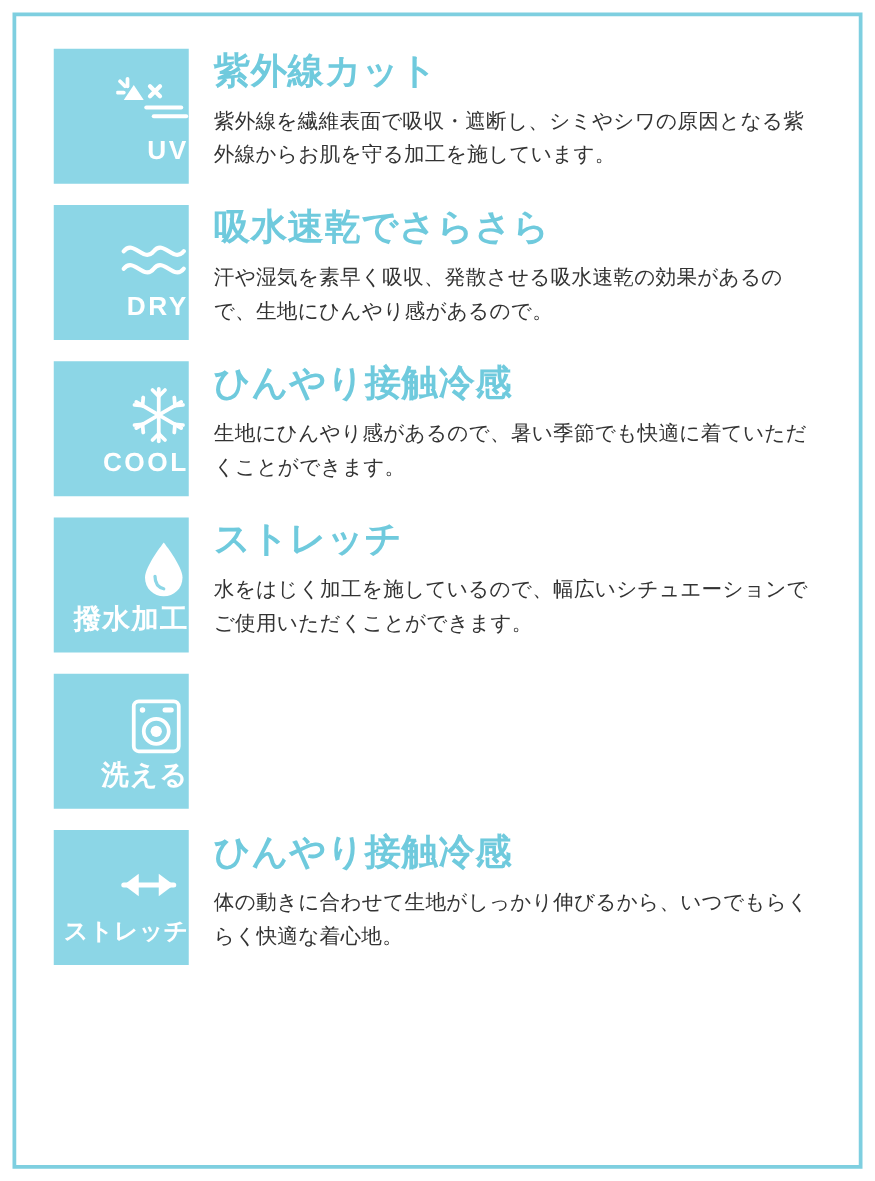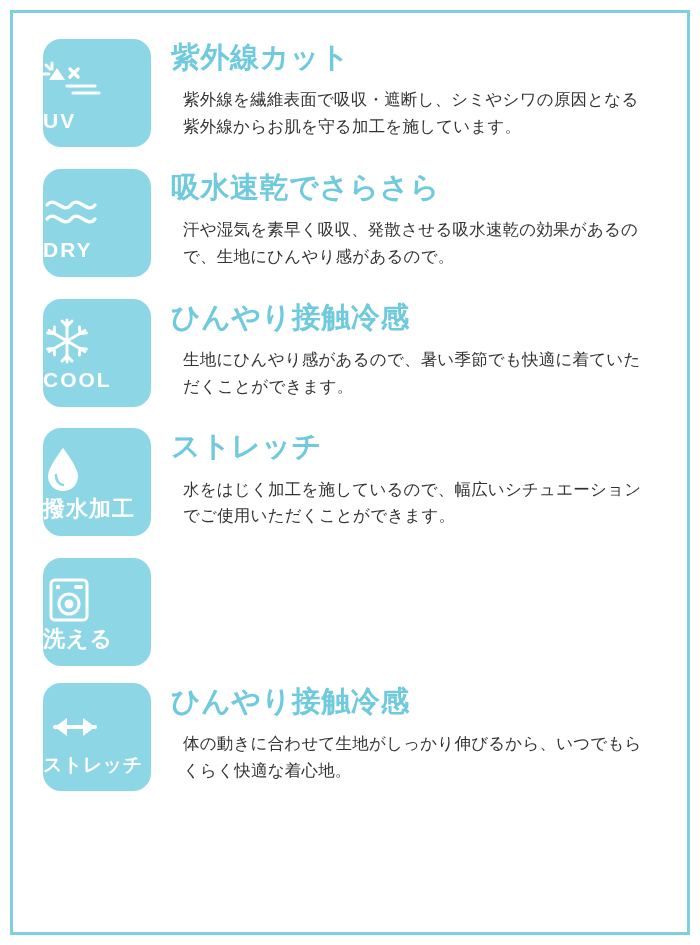--- a/index.html
+++ b/index.html
@@ -36,26 +36,26 @@
   .feature {
     display: flex;
     flex-direction: row;
     align-items: flex-start;
     gap: 20px;
   }
   .icon-tile {
     flex: 0 0 auto;
     width: 108px;
     height: 108px;
-    border-radius: 18px;
+    border-radius: 0;
     background: #8cd6e6;
     color: #ffffff;
     display: flex;
     flex-direction: column;
-    align-items: flex-start;
+    align-items: flex-end;
     justify-content: center;
     gap: 2px;
   }
   .icon-graphic {
     height: 52px;
     display: flex;
     align-items: center;
     justify-content: center;
   }
   .icon-graphic svg {
@@ -88,21 +88,21 @@
     font-size: 29px;
     font-weight: bold;
     line-height: 1.15;
     margin: 0 0 10px 0;
     letter-spacing: 0.5px;
   }
   .feature-desc {
     color: #333333;
     font-size: 16.5px;
     line-height: 1.62;
-    margin: 12px;
+    margin: 0;
     letter-spacing: 0.2px;
   }
 </style>
 </head>
 <body>
 
 <div class="page">
   <div class="frame">
     <div class="feature-list">
 

